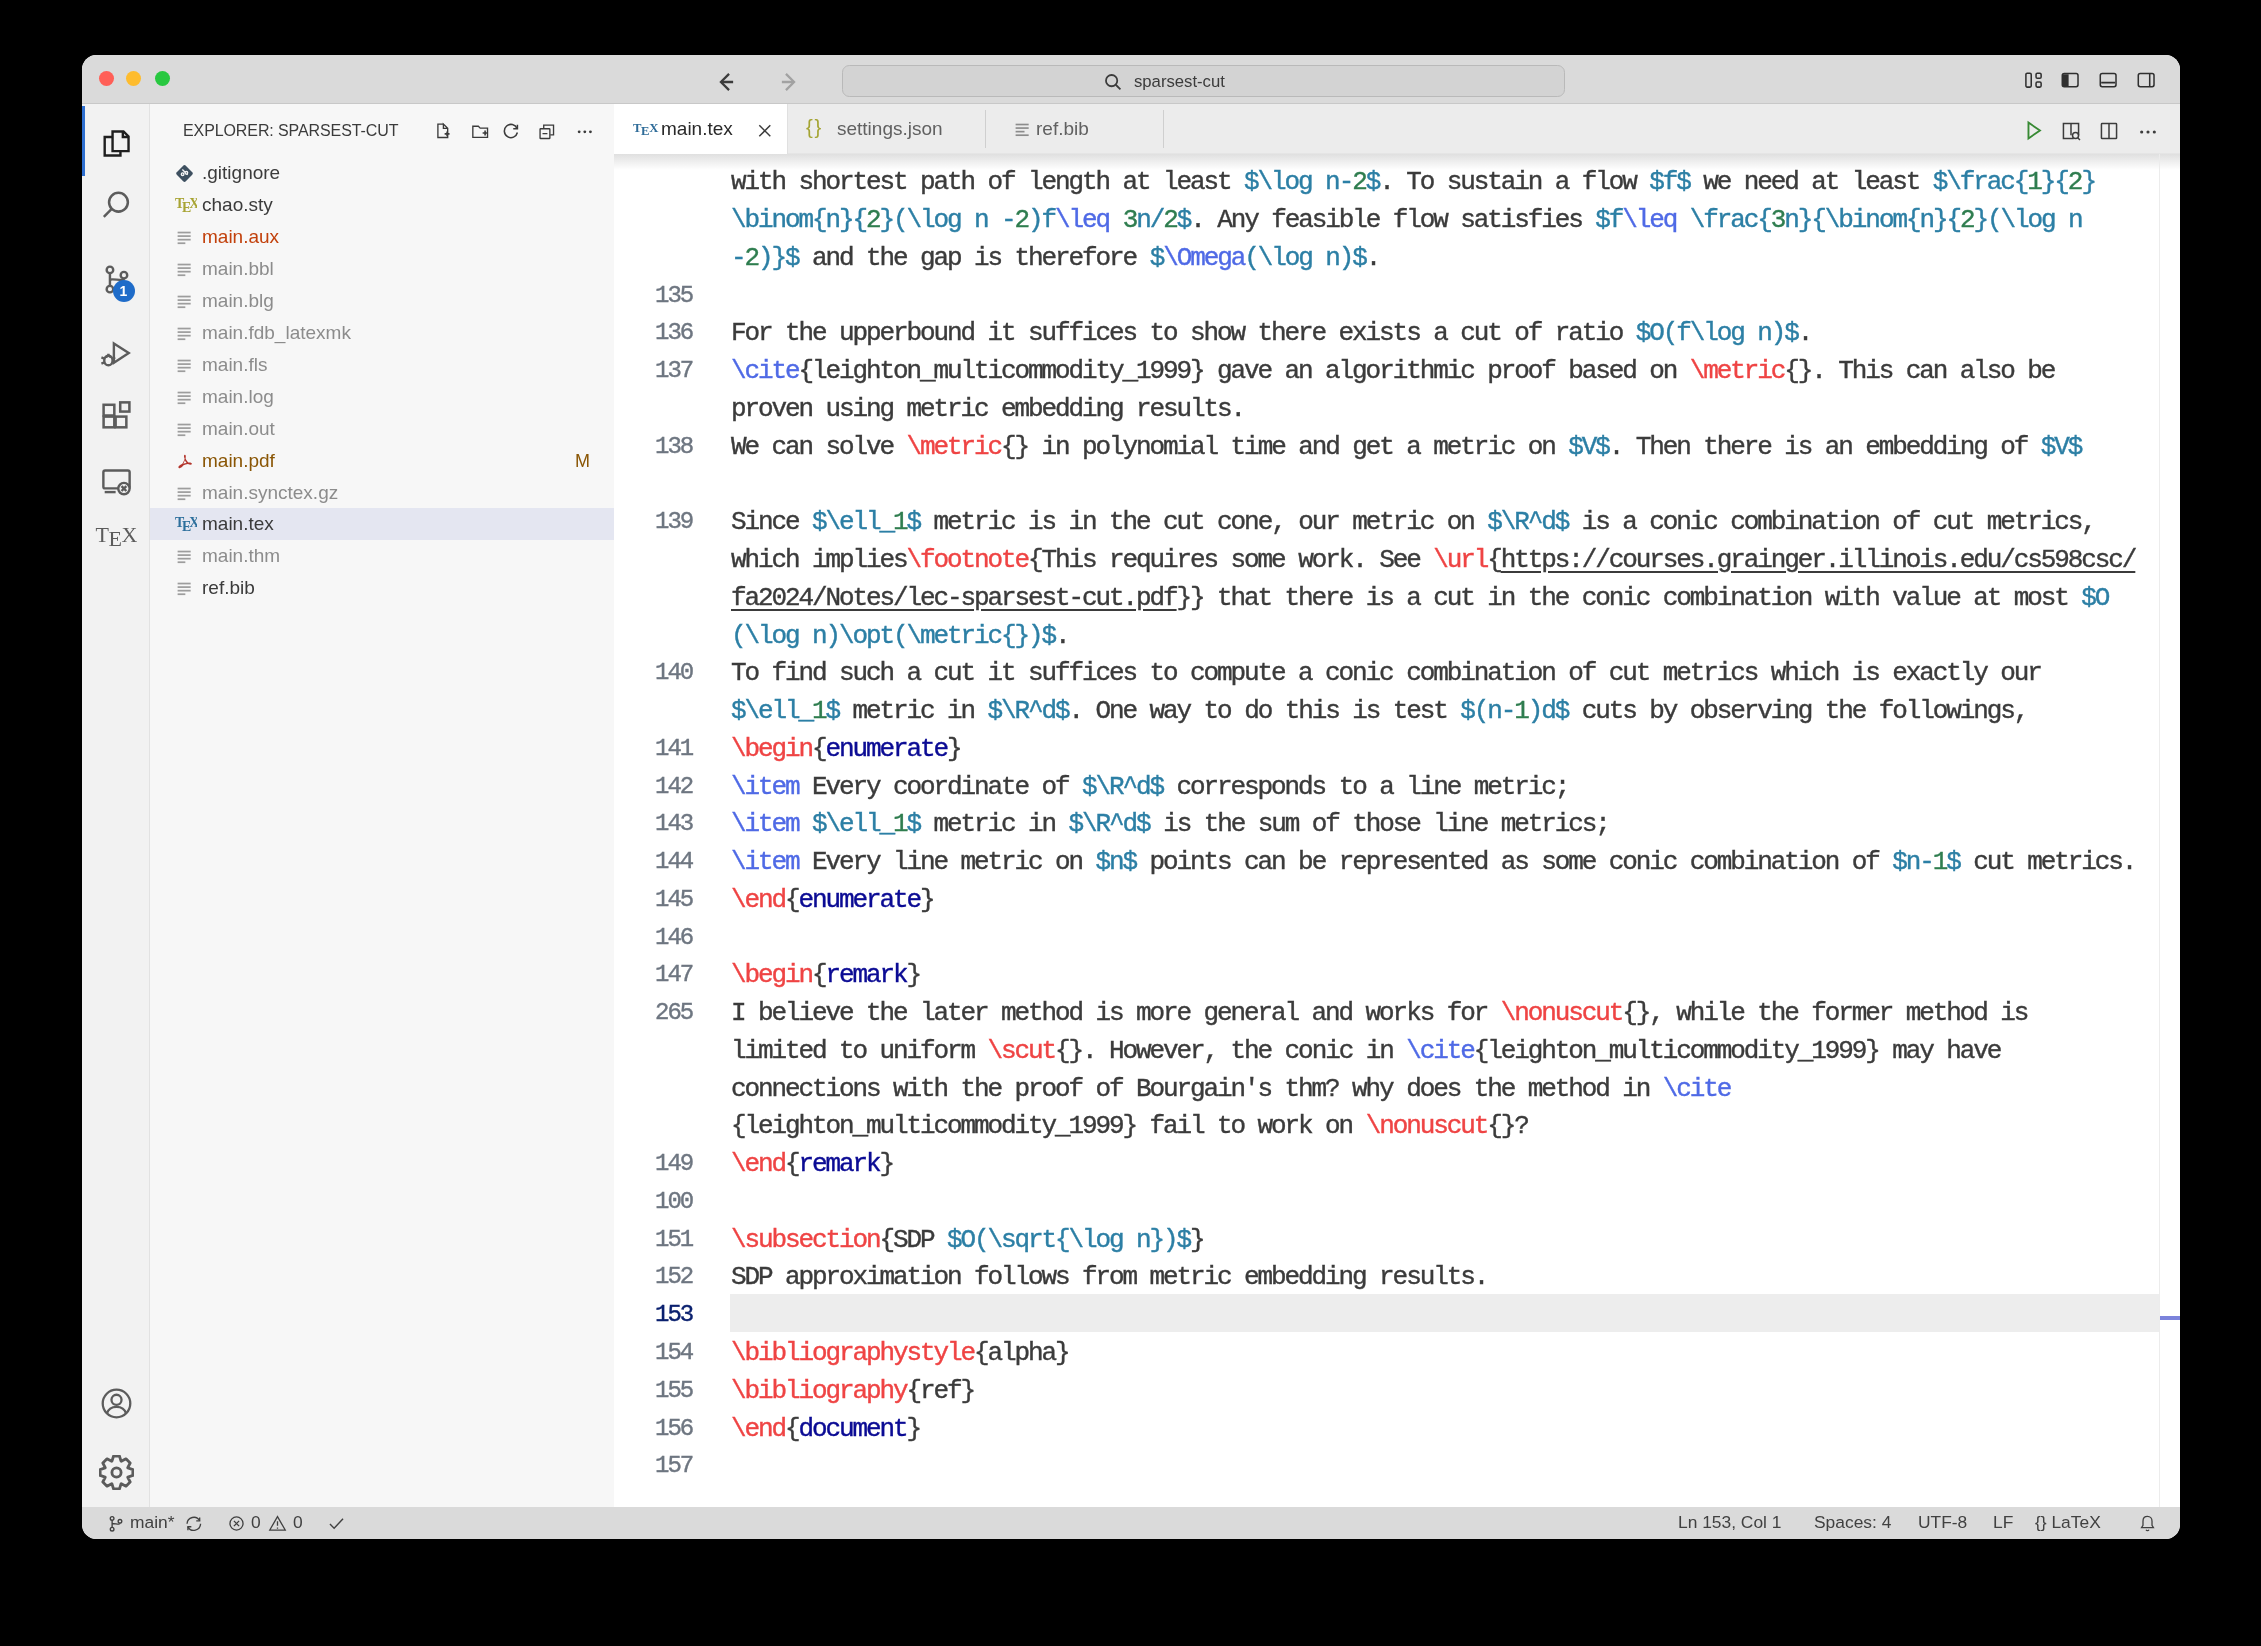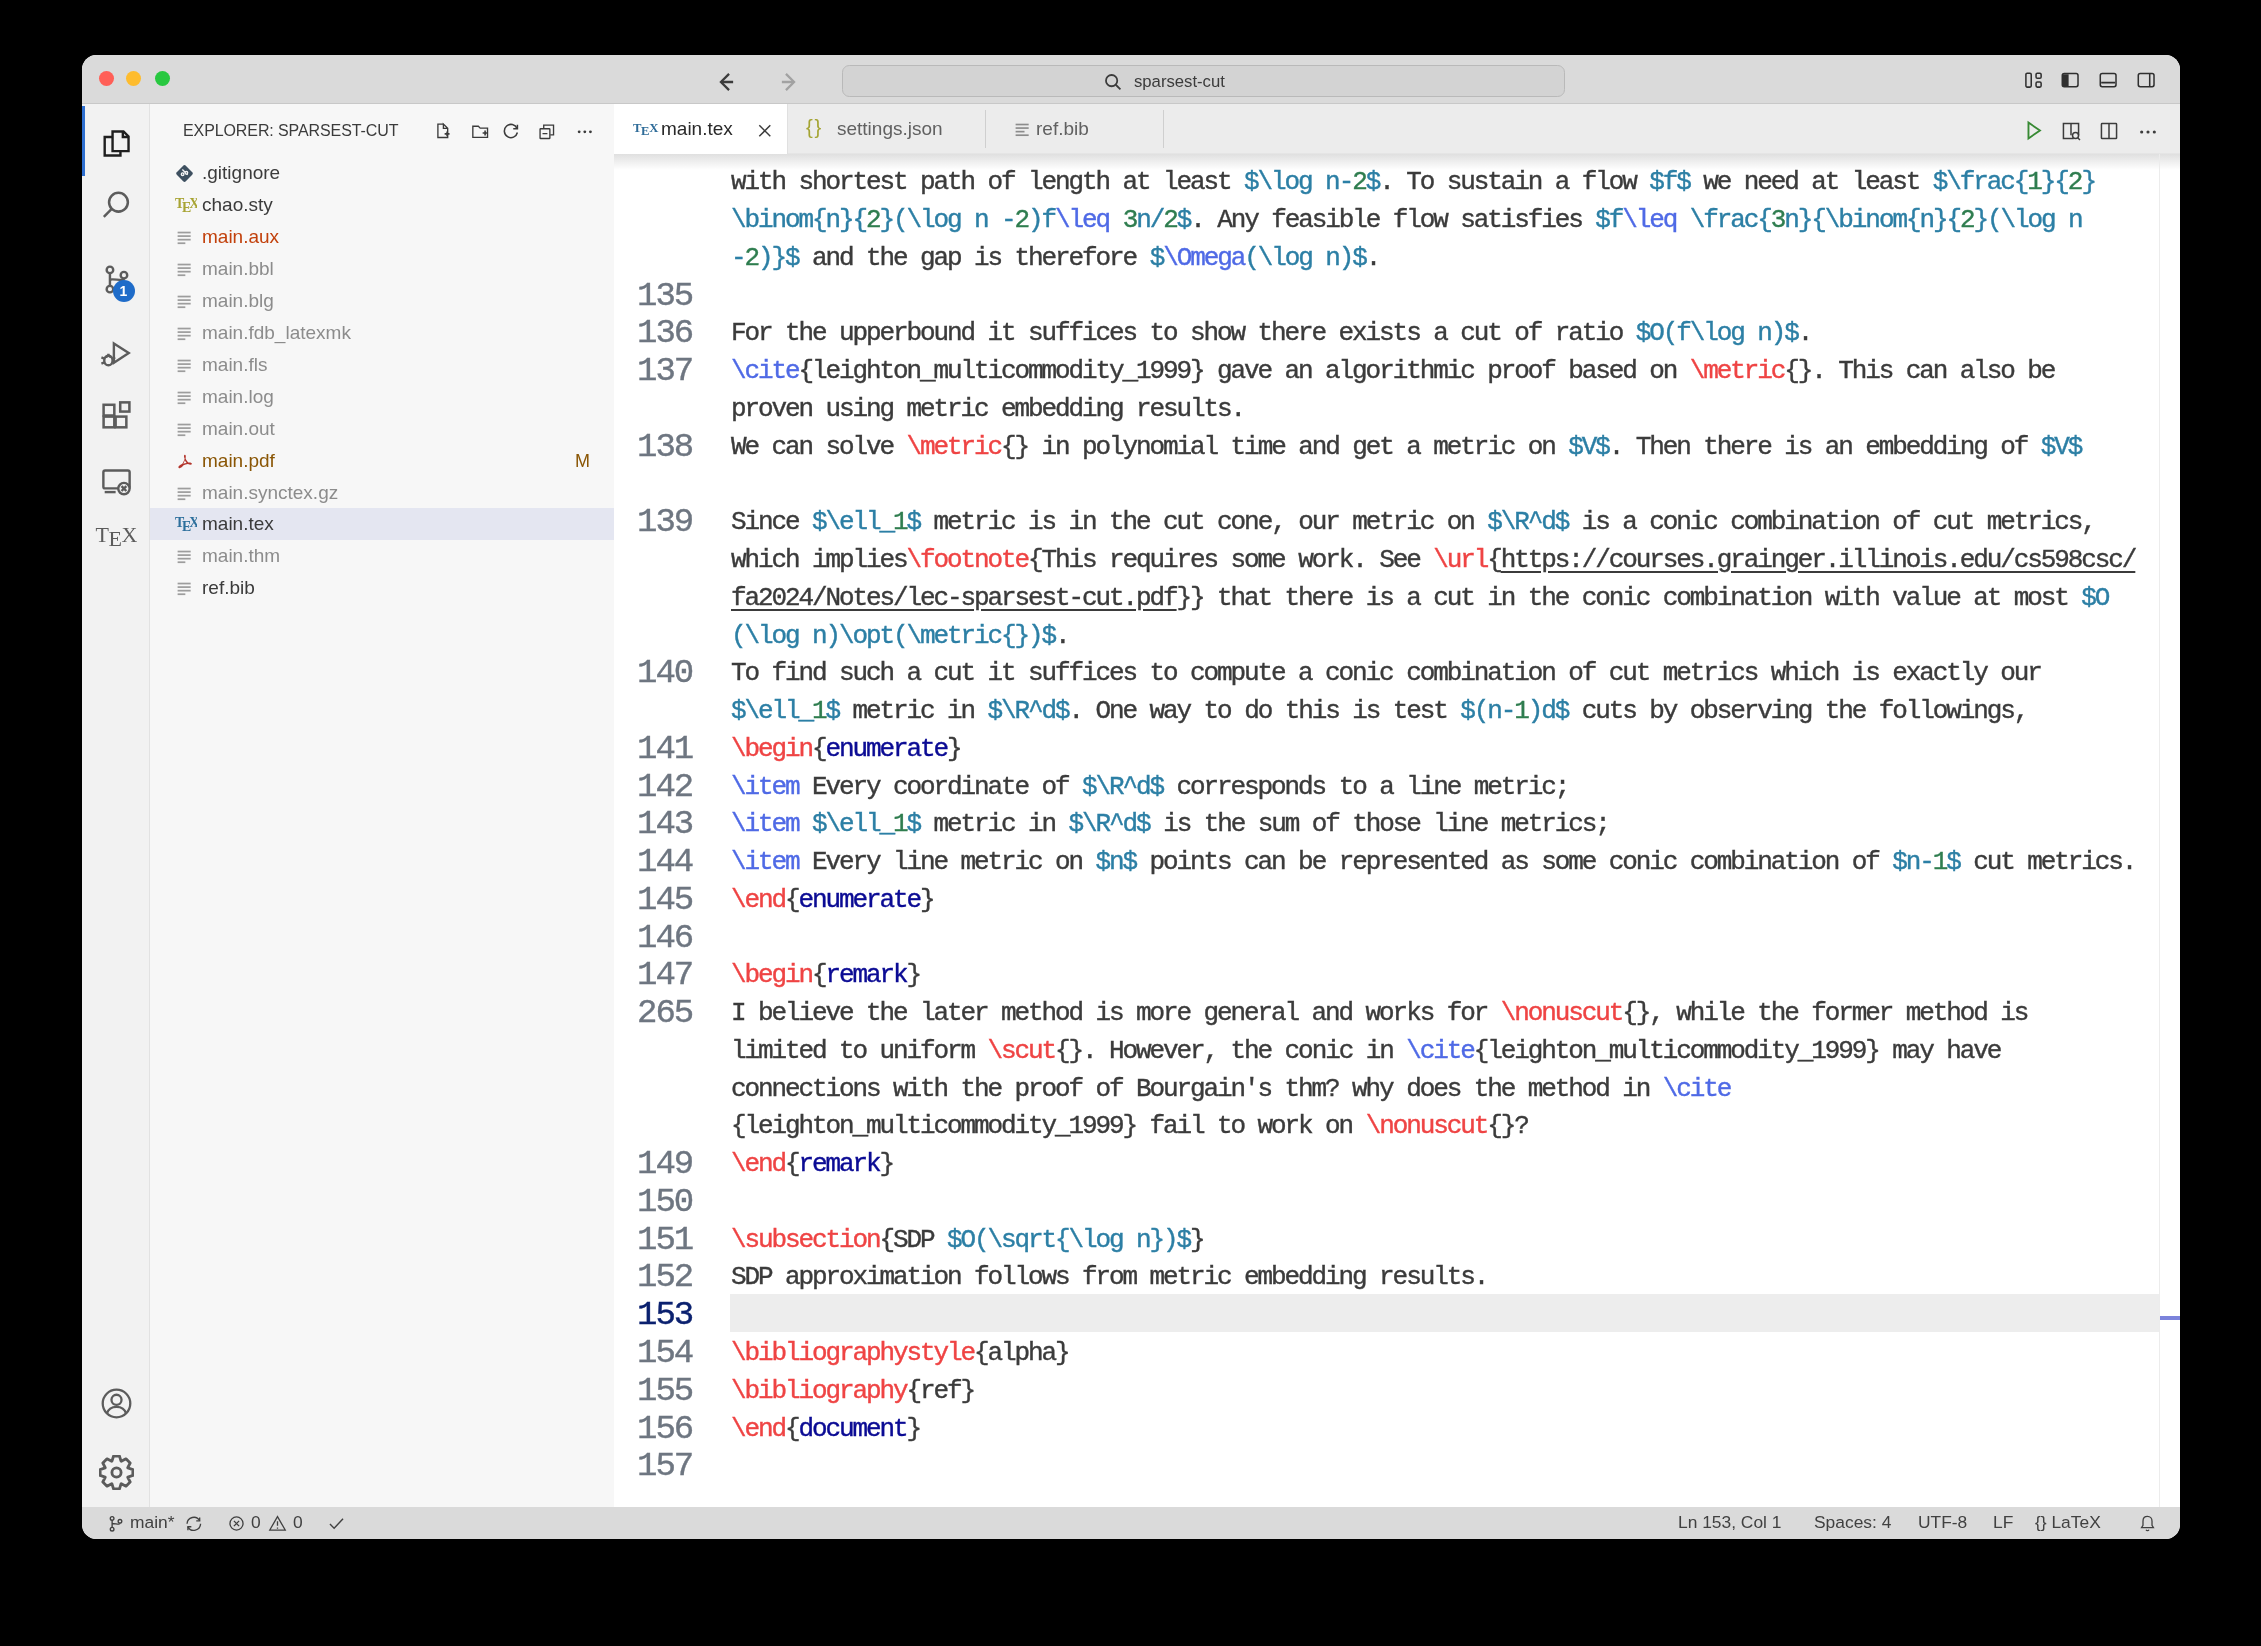--- a/index.html
+++ b/index.html
@@ -21,21 +21,21 @@
 .fm { position:absolute; left:425px; height:32px; line-height:32px; font-size:18px; color:#8a5605; }
 
 #tabstrip { position:absolute; left:532px; top:49px; width:1566px; height:50px; background:#ececec; border-bottom:0.7px solid #e5e5e5; }
 .tabsep { position:absolute; top:5.8px; height:38px; width:1.1px; background:#cfcfcf; }
 #activetab { position:absolute; left:0; top:0; width:174px; height:50px; background:#ffffff; }
 .tabtxt { position:absolute; top:0; height:50px; line-height:49px; font-size:19px; }
 
 #editor { position:absolute; left:532px; top:99px; width:1566px; height:1354px; background:#fff; }
 #topshadow { position:absolute; left:0; top:0; width:1566px; height:16px; background:linear-gradient(rgba(80,80,80,0.18),rgba(80,80,80,0)); }
 .curline { position:absolute; left:116px; top:1140px; width:1429px; height:38px; background:#ededed; }
-.ln { position:absolute; width:78px; left:0; text-align:right; height:38px; line-height:38px; -webkit-text-stroke:0.4px currentColor; font-family:"Liberation Mono",monospace; font-size:34px; letter-spacing:-2.1px; color:#6e7681; }
+.ln { position:absolute; width:78px; left:0; text-align:right; height:38px; line-height:38px; -webkit-text-stroke:0.4px currentColor; font-family:"Liberation Mono",monospace; font-size:24px; letter-spacing:-2.1px; color:#6e7681; }
 .ln.act { color:#0b216f; }
 .cl { position:absolute; left:117px; height:38px; line-height:38px; -webkit-text-stroke:0.4px currentColor; font-family:"Liberation Mono",monospace; font-size:26px; letter-spacing:-2.1px; white-space:pre; }
 .cl span.p { color:#3b3b3b; } .cl span.t { color:#2c7fa5; } .cl span.g { color:#2f7d4f; }
 .cl span.b { color:#ef4444; } .cl span.u { color:#4f6ae6; } .cl span.n { color:#0b0b94; }
 .cl span.U { color:#3b3b3b; text-decoration:underline; text-underline-offset:3.6px; }
 #sbline { position:absolute; left:1545px; top:0; width:1.1px; height:1354px; background:#ececec; }
 #ovdash { position:absolute; left:1546px; top:1162px; width:19.6px; height:4.4px; background:#7b83db; }
 
 #statusbar { position:absolute; left:0; top:1452px; width:2098px; height:32px; background:#dadada; font-size:17.4px; color:#414141; }
 .st { position:absolute; top:0; height:32px; line-height:31px; white-space:pre; }
@@ -403,21 +403,21 @@
 <div class="ln" style="top:765px">146</div>
 <div class="ln" style="top:802px">147</div>
 <div class="cl" style="top:802px"><span class="b">\begin</span><span class="p">{</span><span class="n">remark</span><span class="p">}</span></div>
 <div class="ln" style="top:840px">265</div>
 <div class="cl" style="top:840px"><span class="p">I believe the later method is more general and works for </span><span class="b">\nonuscut</span><span class="p">{}, while the former method is</span></div>
 <div class="cl" style="top:878px"><span class="p">limited to uniform </span><span class="b">\scut</span><span class="p">{}. However, the conic in </span><span class="u">\cite</span><span class="p">{leighton_multicommodity_1999} may have</span></div>
 <div class="cl" style="top:916px"><span class="p">connections with the proof of Bourgain's thm? why does the method in </span><span class="u">\cite</span></div>
 <div class="cl" style="top:953px"><span class="p">{leighton_multicommodity_1999} fail to work on </span><span class="b">\nonuscut</span><span class="p">{}?</span></div>
 <div class="ln" style="top:991px">149</div>
 <div class="cl" style="top:991px"><span class="b">\end</span><span class="p">{</span><span class="n">remark</span><span class="p">}</span></div>
-<div class="ln" style="top:1029px">150</div>
+<div class="ln" style="top:1029px">100</div>
 <div class="ln" style="top:1067px">151</div>
 <div class="cl" style="top:1067px"><span class="b">\subsection</span><span class="p">{SDP </span><span class="t">$O(\sqrt{\log n})$</span><span class="p">}</span></div>
 <div class="ln" style="top:1104px">152</div>
 <div class="cl" style="top:1104px"><span class="p">SDP approximation follows from metric embedding results.</span></div>
 <div class="ln act" style="top:1142px">153</div>
 <div class="ln" style="top:1180px">154</div>
 <div class="cl" style="top:1180px"><span class="b">\bibliographystyle</span><span class="p">{alpha}</span></div>
 <div class="ln" style="top:1218px">155</div>
 <div class="cl" style="top:1218px"><span class="b">\bibliography</span><span class="p">{ref}</span></div>
 <div class="ln" style="top:1256px">156</div>

